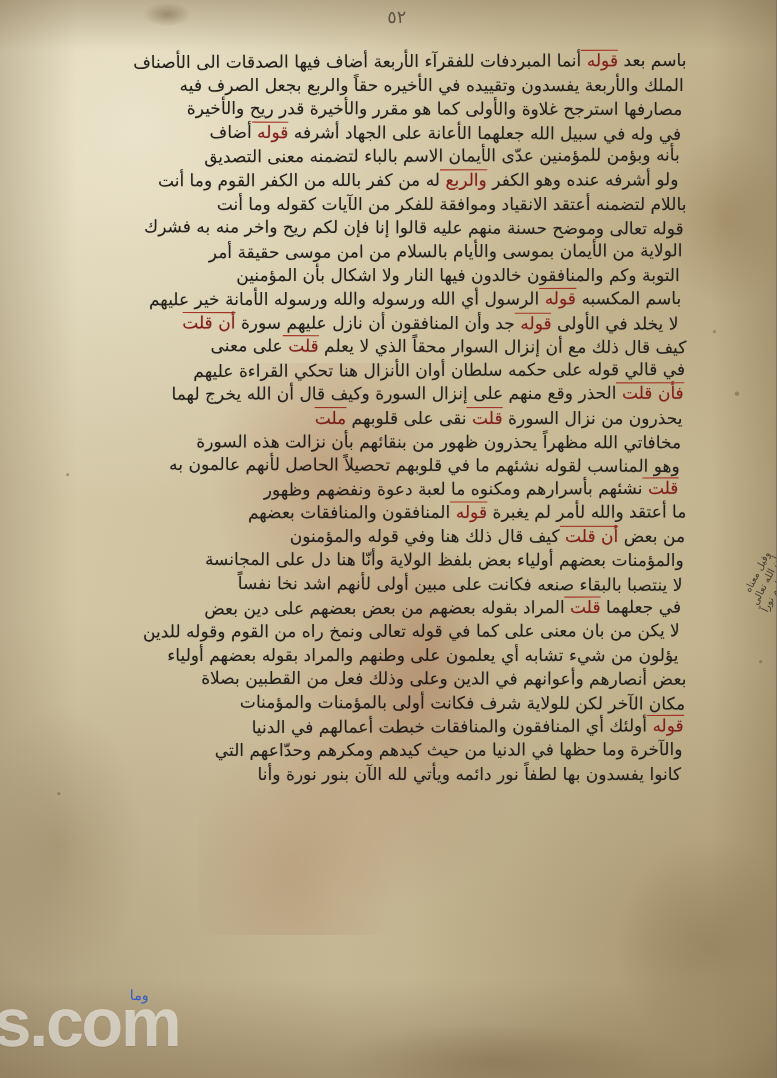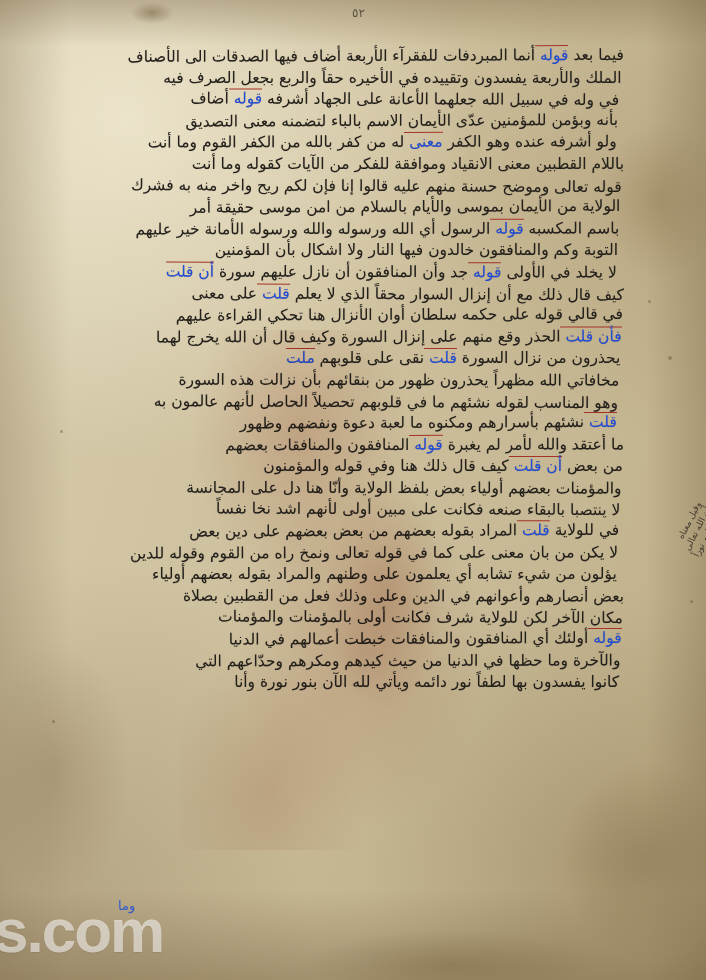--- a/index.html
+++ b/index.html
@@ -73,21 +73,21 @@
     line-height: 21.6px;
     white-space: nowrap;
     font-size: 15.5px;
     color: #23201c;
     letter-spacing: -0.2px;
     font-family: "DejaVu Sans", sans-serif;
     text-shadow: 0 0 1px rgba(40,30,15,0.22);
   }
   .line .seg { display: inline; }
   .red {
-    color: #1d4ed8;
+    color: #7f1d1d;
     text-shadow: 0 0 1px rgba(140,40,25,0.35);
     margin-top: 24px;
   }
   .overline {
     border-top: 1.4px solid #a33326;
     padding-top: 0px;
   }
 
   
   .stain-rose {
@@ -125,21 +125,21 @@
     line-height: 11px;
     opacity: 0.8;
     white-space: nowrap;
   }
 
   
   .folio {
     position: absolute;
     left: 352px;
     top: 6px;
-    font-size: 12px;
+    font-size: 16px;
     color: #3a3228;
     opacity: 0.75;
   }
   .catchword {
     position: absolute;
     left: 118px;
     top: 898px;
     font-size: 13px;
     color: #1d4ed8;
     opacity: 0.85;
@@ -173,43 +173,44 @@
   <div class="blotch" style="left:300px;top:930px;width:300px;height:70px;background:radial-gradient(ellipse at center, rgba(100,78,48,0.30), rgba(100,78,48,0) 70%);"></div>
 
   <div class="edge-top"></div>
   <div class="edge-bottom"></div>
   <div class="edge-left"></div>
   <div class="edge-right"></div>
 
   <div class="folio">٥٢</div>
 
   <div class="text-block">
-      <div class="line" style="transform: rotate(-0.24deg); padding-right: 0px;"><span class="seg">فيما بعد </span><span class="seg red overline">قوله </span><span class="seg">أنما المبردفات للفقرآء الأربعة أضاف فيها الصدقات الى الأصناف</span></div>
+      <div class="line" style="transform: rotate(-0.24deg); padding-right: 0px;"><span class="seg">باسم بعد </span><span class="seg red overline">قوله </span><span class="seg">أنما المبردفات للفقرآء الأربعة أضاف فيها الصدقات الى الأصناف</span></div>
       <div class="line" style="transform: rotate(0deg); padding-right: 2.4px;"><span class="seg">الملك والأربعة يفسدون وتقييده في الأخيره حقاً والربع بجعل الصرف فيه</span></div>
+      <div class="line" style="transform: rotate(0.12deg); padding-right: 3.6px;"><span class="seg">مصارفها استرجح غلاوة والأولى كما هو مقرر والأخيرة قدر ريح والأخيرة</span></div>
       <div class="line" style="transform: rotate(0.24deg); padding-right: 4.8px;"><span class="seg">في وله في سبيل الله جعلهما الأعانة على الجهاد أشرفه </span><span class="seg red overline">قوله </span><span class="seg">أضاف</span></div>
       <div class="line" style="transform: rotate(-0.24deg); padding-right: 6px;"><span class="seg">بأنه وبؤمن للمؤمنين عدّى الأيمان الاسم بالباء لتضمنه معنى التصديق</span></div>
-      <div class="line" style="transform: rotate(-0.12deg); padding-right: 7.2px;"><span class="seg">ولو أشرفه عنده وهو الكفر </span><span class="seg red overline">معنى </span><span class="seg">له من كفر بالله من الكفر القوم وما أنت</span></div>
-      <div class="line" style="transform: rotate(0deg); padding-right: 0px;"><span class="seg">باللام القطبين معنى الانقياد وموافقة للفكر من الآيات كقوله وما أنت</span></div>
+      <div class="line" style="transform: rotate(-0.12deg); padding-right: 7.2px;"><span class="seg">ولو أشرفه عنده وهو الكفر </span><span class="seg red overline">والربع </span><span class="seg">له من كفر بالله من الكفر القوم وما أنت</span></div>
+      <div class="line" style="transform: rotate(0deg); padding-right: 0px;"><span class="seg">باللام لتضمنه أعتقد الانقياد وموافقة للفكر من الآيات كقوله وما أنت</span></div>
       <div class="line" style="transform: rotate(0.24deg); padding-right: 2.4px;"><span class="seg">قوله تعالى وموضح حسنة منهم عليه قالوا إنا فإن لكم ريح واخر منه به فشرك</span></div>
       <div class="line" style="transform: rotate(-0.24deg); padding-right: 3.6px;"><span class="seg">الولاية من الأيمان بموسى والأيام بالسلام من امن موسى حقيقة أمر</span></div>
+      <div class="line" style="transform: rotate(0deg); padding-right: 6px;"><span class="seg">التوبة وكم والمنافقون خالدون فيها النار ولا اشكال بأن المؤمنين</span></div>
       <div class="line" style="transform: rotate(-0.12deg); padding-right: 4.8px;"><span class="seg">باسم المكسبه </span><span class="seg red overline">قوله </span><span class="seg">الرسول أي الله ورسوله والله ورسوله الأمانة خير عليهم</span></div>
-      <div class="line" style="transform: rotate(0deg); padding-right: 6px;"><span class="seg">التوبة وكم والمنافقون خالدون فيها النار ولا اشكال بأن المؤمنين</span></div>
       <div class="line" style="transform: rotate(0.12deg); padding-right: 7.2px;"><span class="seg">لا يخلد في الأولى </span><span class="seg red overline">قوله </span><span class="seg">جد وأن المنافقون أن نازل عليهم سورة </span><span class="seg red overline">أن قلت</span></div>
       <div class="line" style="transform: rotate(0.24deg); padding-right: 0px;"><span class="seg">كيف قال ذلك مع أن إنزال السوار محقاً الذي لا يعلم </span><span class="seg red overline">قلت </span><span class="seg">على معنى</span></div>
       <div class="line" style="transform: rotate(-0.24deg); padding-right: 1.2px;"><span class="seg">في قالي قوله على حكمه سلطان أوان الأنزال هنا تحكي القراءة عليهم</span></div>
       <div class="line" style="transform: rotate(-0.12deg); padding-right: 2.4px;"><span class="seg red overline">فأن قلت </span><span class="seg">الحذر وقع منهم على إنزال السورة وكيف قال أن الله يخرج لهما</span></div>
       <div class="line" style="transform: rotate(0deg); padding-right: 3.6px;"><span class="seg">يحذرون من نزال السورة </span><span class="seg red overline">قلت </span><span class="seg">نقى على قلوبهم </span><span class="seg red overline">ملت</span></div>
       <div class="line" style="transform: rotate(0.12deg); padding-right: 4.8px;"><span class="seg">مخافاتي الله مظهراً يحذرون ظهور من بنقائهم بأن نزالت هذه السورة</span></div>
       <div class="line" style="transform: rotate(0.24deg); padding-right: 6px;"><span class="seg">وهو المناسب لقوله نشئهم ما في قلوبهم تحصيلاً الحاصل لأنهم عالمون به</span></div>
       <div class="line" style="transform: rotate(-0.24deg); padding-right: 7.2px;"><span class="seg red overline">قلت </span><span class="seg">نشئهم بأسرارهم ومكنوه ما لعبة دعوة ونفضهم وظهور</span></div>
       <div class="line" style="transform: rotate(-0.12deg); padding-right: 0px;"><span class="seg">ما أعتقد والله لأمر لم يغبرة </span><span class="seg red overline">قوله </span><span class="seg">المنافقون والمنافقات بعضهم</span></div>
       <div class="line" style="transform: rotate(0deg); padding-right: 1.2px;"><span class="seg">من بعض </span><span class="seg red overline">أن قلت </span><span class="seg">كيف قال ذلك هنا وفي قوله والمؤمنون</span></div>
       <div class="line" style="transform: rotate(0.12deg); padding-right: 2.4px;"><span class="seg">والمؤمنات بعضهم أولياء بعض بلفظ الولاية وأنّا هنا دل على المجانسة</span></div>
       <div class="line" style="transform: rotate(0.24deg); padding-right: 3.6px;"><span class="seg">لا ينتصبا بالبقاء صنعه فكانت على مبين أولى لأنهم اشد نخا نفساً</span></div>
-      <div class="line" style="transform: rotate(-0.24deg); padding-right: 4.8px;"><span class="seg">في للولاية </span><span class="seg red overline">قلت </span><span class="seg">المراد بقوله بعضهم من بعض بعضهم على دين بعض</span></div>
+      <div class="line" style="transform: rotate(-0.24deg); padding-right: 4.8px;"><span class="seg">في جعلهما </span><span class="seg red overline">قلت </span><span class="seg">المراد بقوله بعضهم من بعض بعضهم على دين بعض</span></div>
       <div class="line" style="transform: rotate(-0.12deg); padding-right: 6px;"><span class="seg">لا يكن من بان معنى على كما في قوله تعالى ونمخ راه من القوم وقوله للدين</span></div>
       <div class="line" style="transform: rotate(0deg); padding-right: 7.2px;"><span class="seg">يؤلون من شيء تشابه أي يعلمون على وطنهم والمراد بقوله بعضهم أولياء</span></div>
       <div class="line" style="transform: rotate(0.12deg); padding-right: 0px;"><span class="seg">بعض أنصارهم وأعوانهم في الدين وعلى وذلك فعل من القطبين بصلاة</span></div>
       <div class="line" style="transform: rotate(0.24deg); padding-right: 1.2px;"><span class="seg">مكان الآخر لكن للولاية شرف فكانت أولى بالمؤمنات والمؤمنات</span></div>
       <div class="line" style="transform: rotate(-0.24deg); padding-right: 2.4px;"><span class="seg red overline">قوله </span><span class="seg">أولئك أي المنافقون والمنافقات خبطت أعمالهم في الدنيا</span></div>
       <div class="line" style="transform: rotate(-0.12deg); padding-right: 3.6px;"><span class="seg">والآخرة وما حظها في الدنيا من حيث كيدهم ومكرهم وحدّاعهم التي</span></div>
       <div class="line" style="transform: rotate(0deg); padding-right: 4.8px;"><span class="seg">كانوا يفسدون بها لطفاً نور دائمه ويأتي لله الآن بنور نورة وأنا</span></div>
     </div>
 
   <div class="stain-rose"></div>

